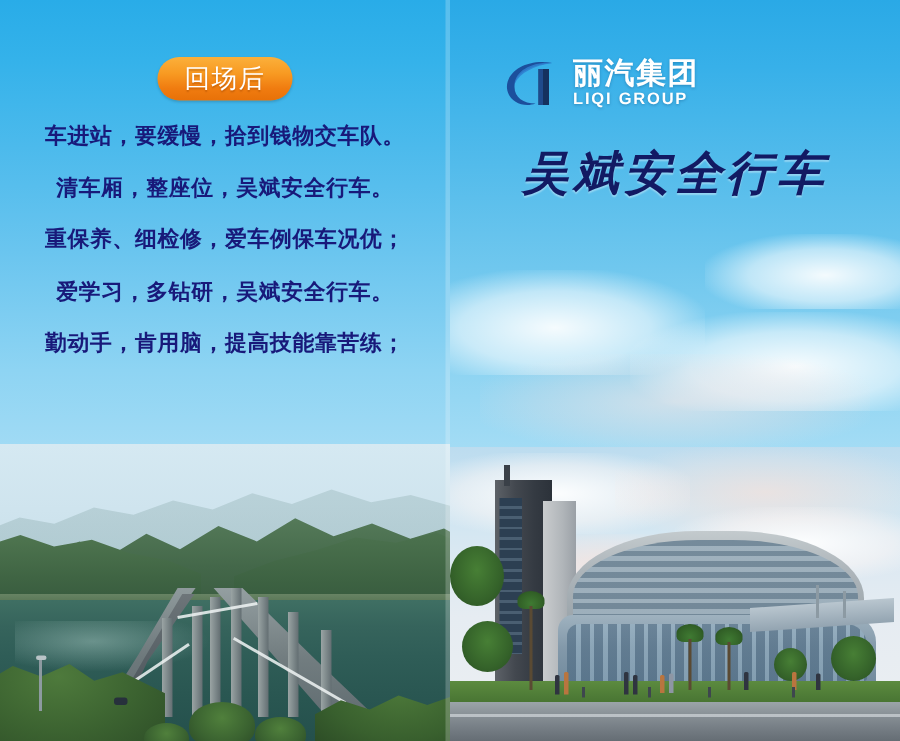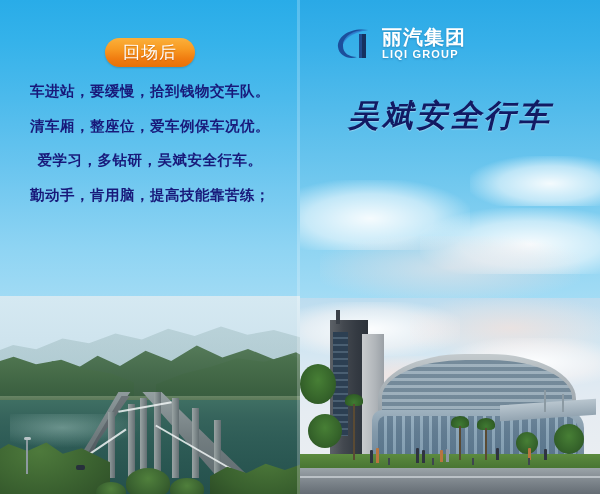--- a/index.html
+++ b/index.html
@@ -523,21 +523,22 @@
   <div class="panel panel-left">
 
     <div class="sky-left"></div>
 
     <div class="badge">
       <span class="badge-text">回场后</span>
     </div>
 
     <div class="slogan-list">
       <span class="slogan-line">车进站，要缓慢，拾到钱物交车队。</span>
-      <span class="slogan-line">清车厢，整座位，爱车例保车况优。</span>
+      <span class="slogan-line">清车厢，整座位，吴斌安全行车。</span>
+      <span class="slogan-line">重保养、细检修，爱车例保车况优；</span>
       <span class="slogan-line">爱学习，多钻研，吴斌安全行车。</span>
       <span class="slogan-line">勤动手，肯用脑，提高技能靠苦练；</span>
     </div>
 
     <div class="bridge-photo">
       <div class="bp-sky"></div>
       <div class="bp-ridge-far"></div>
       <div class="bp-ridge-mid"></div>
       <div class="bp-hill-left"></div>
       <div class="bp-hill-right"></div>
@@ -576,21 +577,21 @@
 
   <div class="panel panel-right">
 
     <div class="sky-right"></div>
 
     <div class="cloud" style="left:-30px; top:180px; width:200px; height:70px;"></div>
     <div class="cloud" style="left:120px; top:208px; width:220px; height:66px;"></div>
     <div class="cloud-tint" style="left:20px; top:236px; width:260px; height:64px;"></div>
     <div class="cloud" style="left:170px; top:156px; width:160px; height:50px;"></div>
 
-    <div class="logo" style="left:35px; top:24px;">
+    <div class="logo" style="left:35px; top:36px;">
       <span class="logo-mark">
         <svg viewBox="0 0 40 38" width="40" height="38" aria-hidden="true">
           <path d="M33 6 C16 3, 2 12, 3 23 C4 32, 14 36, 22 33 C14 33, 8 29, 8 22 C8 13, 19 7, 33 6 Z" fill="#1c4f9c"></path>
           <path d="M33 6 C20 5, 9 11, 8 20 C12 12, 21 8, 33 6 Z" fill="#2f7fd0" opacity="0.85"></path>
           <path d="M24 10 L31 10 L31 34 L24 34 Z" fill="#15315f"></path>
           <path d="M24 10 L27 10 L27 34 L24 34 Z" fill="#1f4a8c"></path>
         </svg>
       </span>
       <span class="logo-words">
         <span class="logo-cn">丽汽集团</span>

